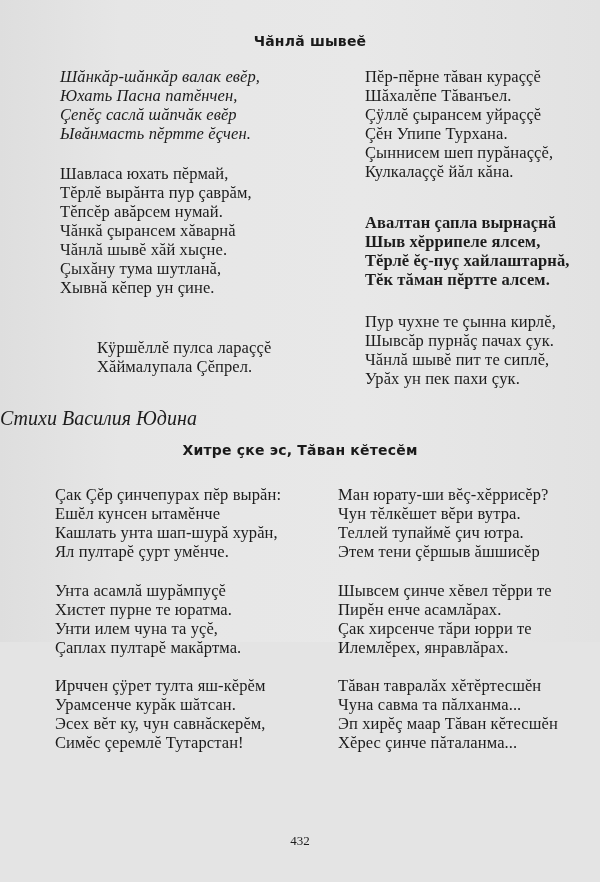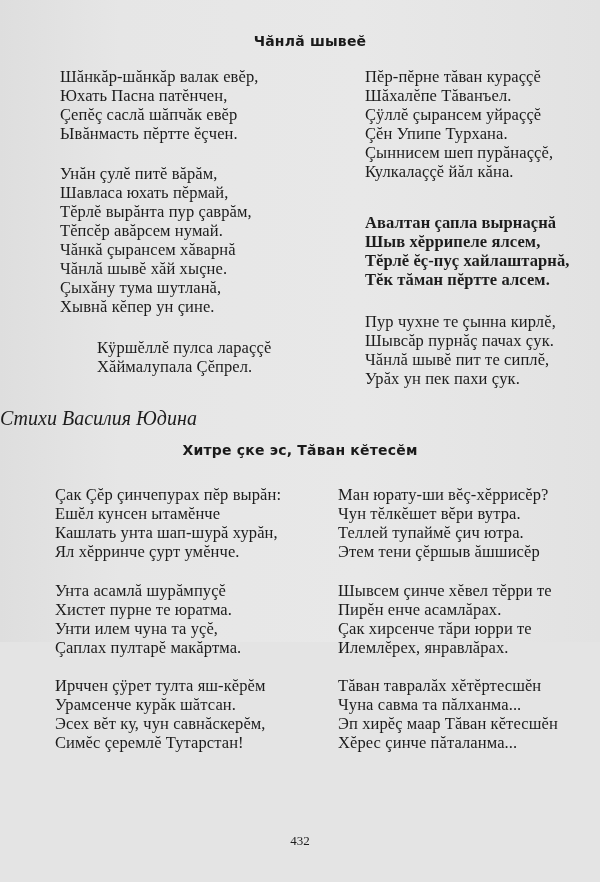--- a/index.html
+++ b/index.html
@@ -36,28 +36,27 @@
       font-size: 13px;
     }
   </style>
 </head>
 <body>
 
 <div class="page">
 
   <div class="title t1">Чăнлă шывеĕ</div>
 
-  <div class="stanza" style="left:60px; top:67px;">
+  <div class="stanza" style="left:60px; top:67px;font-style:italic;">
     <span class="line">Шăнкăр-шăнкăр валак евĕр,</span>
     <span class="line">Юхать Пасна патĕнчен,</span>
     <span class="line">Çепĕç саслă шăпчăк евĕр</span>
     <span class="line">Ывăнмасть пĕртте ĕçчен.</span>
   </div>
   <div class="stanza" style="left:60px; top:164px;">
-    <span class="line">Унăн çулĕ питĕ вăрăм,</span>
     <span class="line">Шавласа юхать пĕрмай,</span>
     <span class="line">Тĕрлĕ вырăнта пур çаврăм,</span>
     <span class="line">Тĕпсĕр авăрсем нумай.</span>
     <span class="line">Чăнкă çырансем хăварнă</span>
     <span class="line">Чăнлă шывĕ хăй хыçне.</span>
     <span class="line">Çыхăну тума шутланă,</span>
     <span class="line">Хывнă кĕпер ун çине.</span>
   </div>
   <div class="stanza" style="left:60px; top:338px;margin-left:37px;">
     <span class="line">Кÿршĕллĕ пулса лараççĕ</span>
@@ -86,21 +85,21 @@
   </div>
 
   <div class="author">Стихи Василия Юдина</div>
 
   <div class="title t2">Хитре çке эс, Тăван кĕтесĕм</div>
 
   <div class="stanza" style="left:55px; top:485px;">
     <span class="line">Çак Çĕр çинчепурах пĕр вырăн:</span>
     <span class="line">Ешĕл кунсен ытамĕнче</span>
     <span class="line">Кашлать унта шап-шурă хурăн,</span>
-    <span class="line">Ял хĕрринче çурт умĕнче.</span>
+    <span class="line">Ял пултарĕ çурт умĕнче.</span>
   </div>
   <div class="stanza" style="left:55px; top:581px;">
     <span class="line">Унта асамлă шурăмпуçĕ</span>
     <span class="line">Хистет пурне те юратма.</span>
     <span class="line">Унти илем чуна та уçĕ,</span>
     <span class="line">Çаплах пултарĕ макăртма.</span>
   </div>
   <div class="stanza" style="left:55px; top:676px;">
     <span class="line">Ирччен çÿрет тулта яш-кĕрĕм</span>
     <span class="line">Урамсенче курăк шăтсан.</span>

